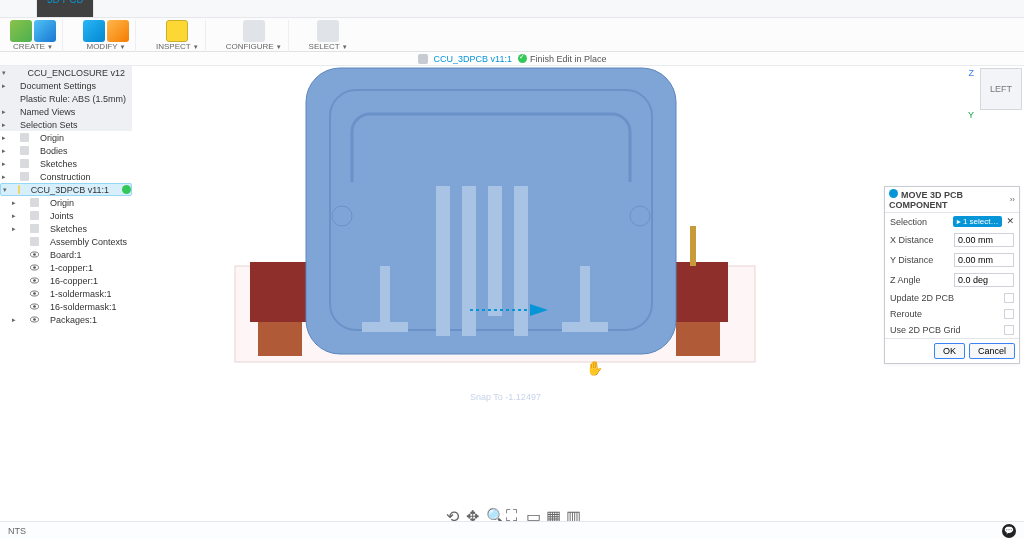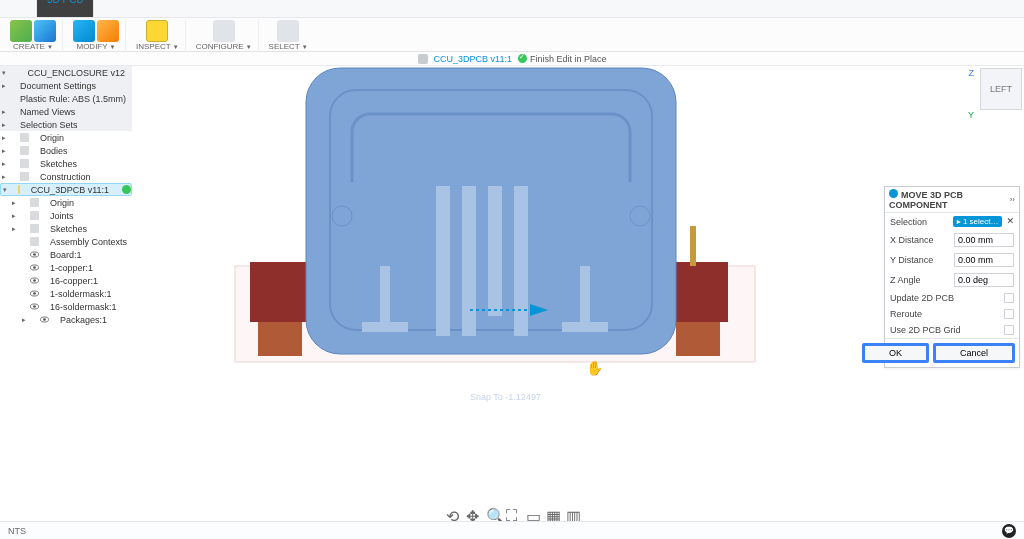--- a/index.html
+++ b/index.html
@@ -2,21 +2,21 @@
 <html><head>
 <meta charset="utf-8">
 <style>
   * { box-sizing: border-box; margin: 0; padding: 0; font-family: "Segoe UI", Arial, sans-serif; }
   html, body { width: 1024px; height: 539px; overflow: hidden; background: #fff; }
 
   
   .ribbon-tab-row { height: 18px; background: #f7f8f9; border-bottom: 1px solid #e5e7ea; display: flex; align-items: flex-end; padding-left: 36px; }
   .ribbon-tab { font-size: 10px; padding: 12px 10px; color: #0696d7; border: 1px solid #e5e7ea; border-bottom: none; background: #404040; border-radius: 3px 3px 0 0; }
 
-  .ribbon { height: 34px; background: #fcfcfd; border-bottom: 1px solid #e0e2e6; display: flex; align-items: flex-start; padding: 2px 0 0 4px; gap: 4px; }
+  .ribbon { height: 34px; background: #fcfcfd; border-bottom: 1px solid #e0e2e6; display: flex; align-items: flex-start; padding: 2px 0 0 4px; gap: 14px; }
   .ribbon-group { display: flex; flex-direction: column; align-items: center; padding: 0 6px; border-right: 1px solid #eceef1; height: 32px; }
   .ribbon-icons { display: flex; gap: 2px; }
   .ribbon-icon { width: 22px; height: 22px; border-radius: 3px; display: flex; align-items: center; justify-content: center; }
   .ribbon-label { font-size: 8px; color: #666; display: flex; align-items: center; gap: 2px; }
   .dd-arrow { font-size: 6px; color: #666; }
 
   
   .breadcrumb { height: 14px; background: #fdfdfe; border-bottom: 1px solid #e8eaee; display: flex; justify-content: center; align-items: center; font-size: 9px; gap: 6px; }
   .breadcrumb .link { color: #0696d7; }
   .breadcrumb .pill { color: #555; display: flex; align-items: center; gap: 3px; }
@@ -52,21 +52,21 @@
   .dialog .row { display: flex; align-items: center; justify-content: space-between; padding: 3px 5px; }
   .dialog .lbl { color: #444; }
   .dialog .val-input { width: 60px; height: 14px; font-size: 9px; border: 1px solid #cfd3d9; padding: 0 3px; background: #fff; }
   .chip { background: #0696d7; color: #fff; padding: 1px 4px; border-radius: 2px; font-size: 8px; display: inline-flex; align-items: center; gap: 2px; }
   .chip-x { color: #444; margin-left: 4px; cursor: pointer; }
   .mt-btn { width: 16px; height: 16px; border: 1px solid #cfd3d9; border-radius: 2px; display: inline-flex; align-items: center; justify-content: center; font-size: 9px; }
   .mt-btn.active { background: #0696d7; color: #fff; border-color: #0696d7; }
   .dialog .disabled { color: #b6bac1; }
   .cb { width: 10px; height: 10px; border: 1px solid #cfd3d9; display: inline-block; }
   .dialog .footer { display: flex; justify-content: flex-end; gap: 4px; padding: 4px; border-top: 1px solid #e2e5ea; }
-  .btn { border: 3px solid #3b82f6; background: #f6f7f9; padding: 2px 24px; font-size: 9px; border-radius: 2px; cursor: pointer; }
+  .btn { border: 1px solid #3b82f6; background: #f6f7f9; padding: 2px 8px; font-size: 9px; border-radius: 2px; cursor: pointer; }
 
   
   .nav-toolbar { position: absolute; left: 0; right: 0; bottom: 18px; height: 16px; display: flex; justify-content: center; align-items: center; gap: 8px; }
   .nav-toolbar .nicon { width: 12px; height: 12px; color: #666; }
   .status { position: absolute; left: 0; right: 0; bottom: 0; height: 18px; border-top: 1px solid #e4e7eb; background: #fcfdfe; display: flex; align-items: center; justify-content: space-between; padding: 0 8px; font-size: 9px; color: #666; }
   .comment-bubble { width: 14px; height: 14px; border-radius: 50%; background: #222; display: inline-flex; align-items: center; justify-content: center; color: #fff; font-size: 8px; }
 </style>
 </head>
 <body>
 
@@ -274,21 +274,21 @@
         <span>1-soldermask:1</span>
       </div>
     <div class="row" style="padding-left:12px;">
         <span class="tri"></span>
         <span class="eye-icon"><svg viewBox="0 0 10 10">
             <ellipse cx="5" cy="5" rx="4.5" ry="2.8" fill="none" stroke="#555" stroke-width="0.9"></ellipse>
             <circle cx="5" cy="5" r="1.5" fill="#555"></circle>
           </svg></span>
         <span>16-soldermask:1</span>
       </div>
-    <div class="row" style="padding-left:12px;margin-left:10px;">
+    <div class="row" style="padding-left:12px;">
         <span class="tri">▸</span>
         <span class="eye-icon"><svg viewBox="0 0 10 10">
             <ellipse cx="5" cy="5" rx="4.5" ry="2.8" fill="none" stroke="#555" stroke-width="0.9"></ellipse>
             <circle cx="5" cy="5" r="1.5" fill="#555"></circle>
           </svg></span>
         <span>Packages:1</span>
       </div>
   </div>
 
   <div class="dialog">

